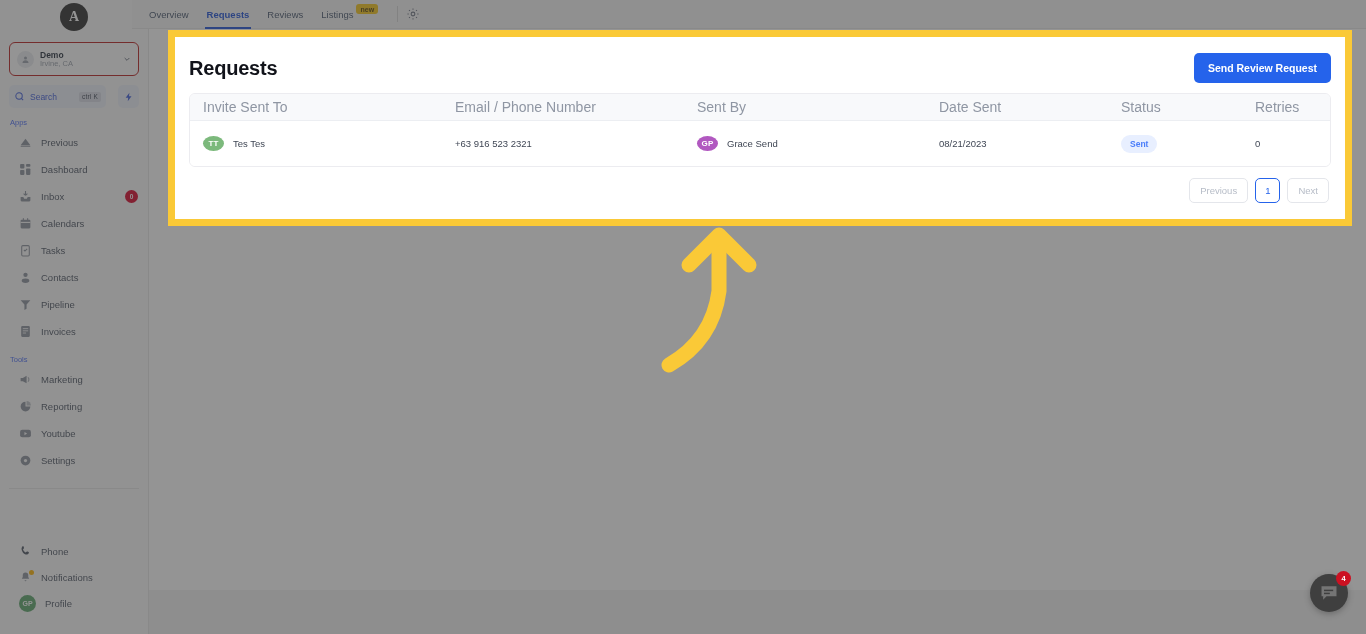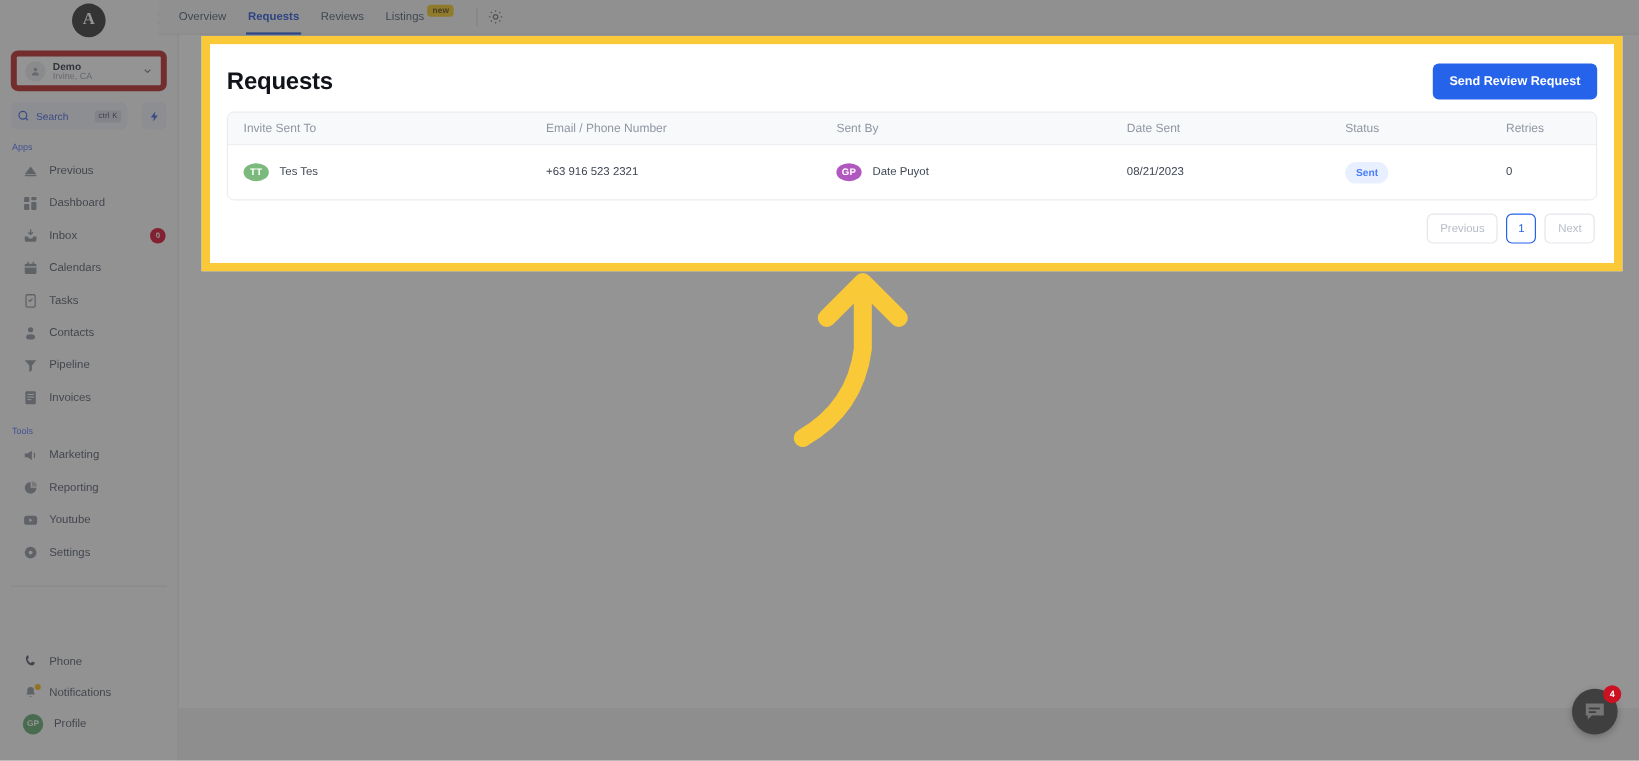--- a/index.html
+++ b/index.html
@@ -21,21 +21,21 @@
     display: flex; flex-direction: column;
   }
   .brand { height: 34px; display:flex; align-items:center; justify-content:center; }
   .brand-logo {
     width: 28px; height: 28px; border-radius: 50%;
     background: #2b2b2b; color: #fff; font-size: 14px; font-weight: 700;
     display:flex; align-items:center; justify-content:center;
     font-family: "Liberation Serif", serif;
   }
   .loc-select {
-    margin: 8px 9px 0 9px; height: 34px; border: 5px solid #b91c1c; border-radius: 6px;
+    margin: 8px 9px 0 9px; height: 34px; border: 1px solid #b91c1c; border-radius: 6px;
     display: flex; align-items: center; padding: 0 7px; gap: 6px; background: #fff;
   }
   .loc-avatar {
     width: 17px; height: 17px; border-radius: 50%; background: #e9ebef;
     display:flex;align-items:center;justify-content:center; flex: 0 0 auto;
   }
   .loc-txt { flex: 1 1 auto; min-width: 0; line-height: 1.05; }
   .loc-name { font-size: 8.5px; font-weight: 700; color: #1f2937; display:block; }
   .loc-sub  { font-size: 7.5px; color: #9aa1ab; display:block; }
   .chev { width: 8px; height: 8px; flex:0 0 auto; }
@@ -114,21 +114,21 @@
   .card { position: absolute; inset: 0; background: #fff; padding: 12px 14px 0 14px; }
   .cardhead { display: flex; align-items: center; justify-content: space-between; height: 38px; }
   .card-title { font-size: 20px; font-weight: 700; color: #11131a; letter-spacing: -0.2px; }
   .btn-primary {
     background: #2563eb; color: #fff; font-size: 10.5px; font-weight: 700;
     border: none; border-radius: 5px; padding: 9px 14px; cursor: pointer;
   }
 
   .table { margin-top: 6px; border: 1px solid #ececf0; border-radius: 6px; overflow: hidden; }
   .thead { display: flex; background: #f8f9fb; height: 26px; align-items: center; }
-  .th { font-size: 10px; color: #8f96a3; padding-left: 13px; }
+  .th { font-size: 14px; color: #8f96a3; padding-left: 13px; }
   .trow { display: flex; height: 46px; align-items: center; border-top: 1px solid #eceef2; background:#fff; }
   .td { font-size: 9.5px; color: #3f4654; padding-left: 13px; display: flex; align-items: center; gap: 9px; }
   .c1 { width: 252px; } .c2 { width: 242px; } .c3 { width: 242px; }
   .c4 { width: 182px; } .c5 { width: 134px; } .c6 { flex: 1 1 auto; }
   .av {
     width: 21px; height: 15px; border-radius: 50%; color: #fff; font-size: 8px; font-weight: 700;
     display:flex; align-items:center; justify-content:center; flex: 0 0 auto; letter-spacing: .2px;
   }
   .av-green { background: #7cb97c; }
   .av-purple { background: #b158c0; }
@@ -416,21 +416,21 @@
         </div>
 
         <div class="trow">
           <div class="td c1">
             <span class="av av-green">TT</span>
             <span>Tes Tes</span>
           </div>
           <div class="td c2">+63 916 523 2321</div>
           <div class="td c3">
             <span class="av av-purple">GP</span>
-            <span>Date Puyot</span>
+            <span>Grace Send</span>
           </div>
           <div class="td c4">08/21/2023</div>
           <div class="td c5">
             <span class="pill">Sent</span>
           </div>
           <div class="td c6">0</div>
         </div>
       </div>
 
       <div class="pagerow">

